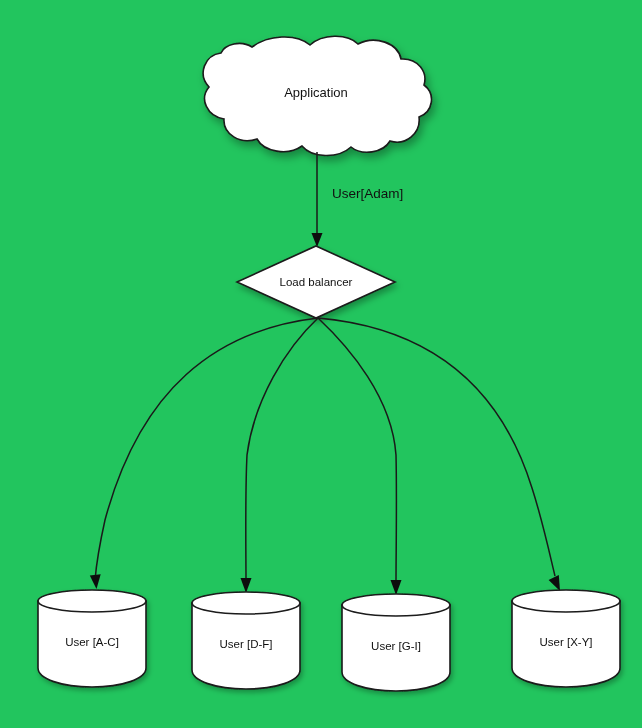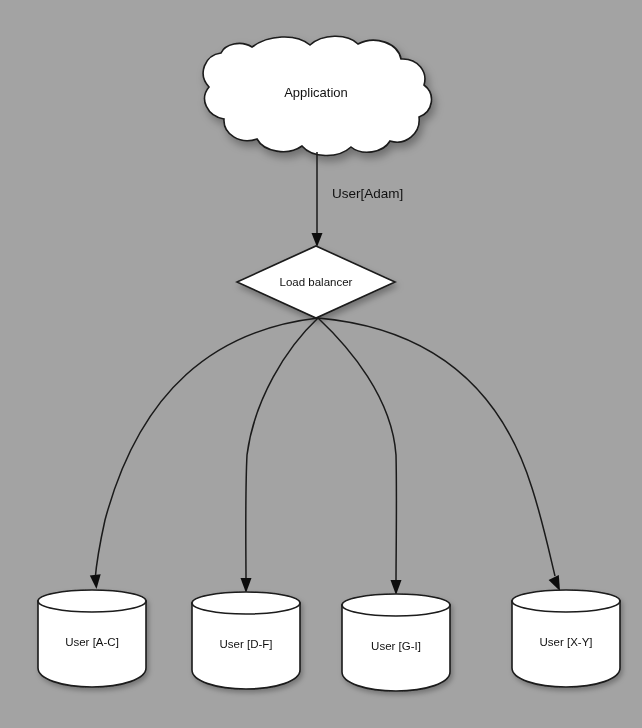--- a/index.html
+++ b/index.html
@@ -10,21 +10,21 @@
   body {
     width: 642px;
     height: 728px;
     font-family: "Liberation Sans", sans-serif;
     overflow: hidden;
   }
   #diagram-root {
     position: relative;
     width: 642px;
     height: 728px;
-    background: #a3a3a3;
+    background: #22c55e;
   }
   svg#diagram-svg {
     display: block;
     width: 642px;
     height: 728px;
   }
   .node-shape {
     fill: #ffffff;
     stroke: #1a1a1a;
     stroke-width: 1.6;

